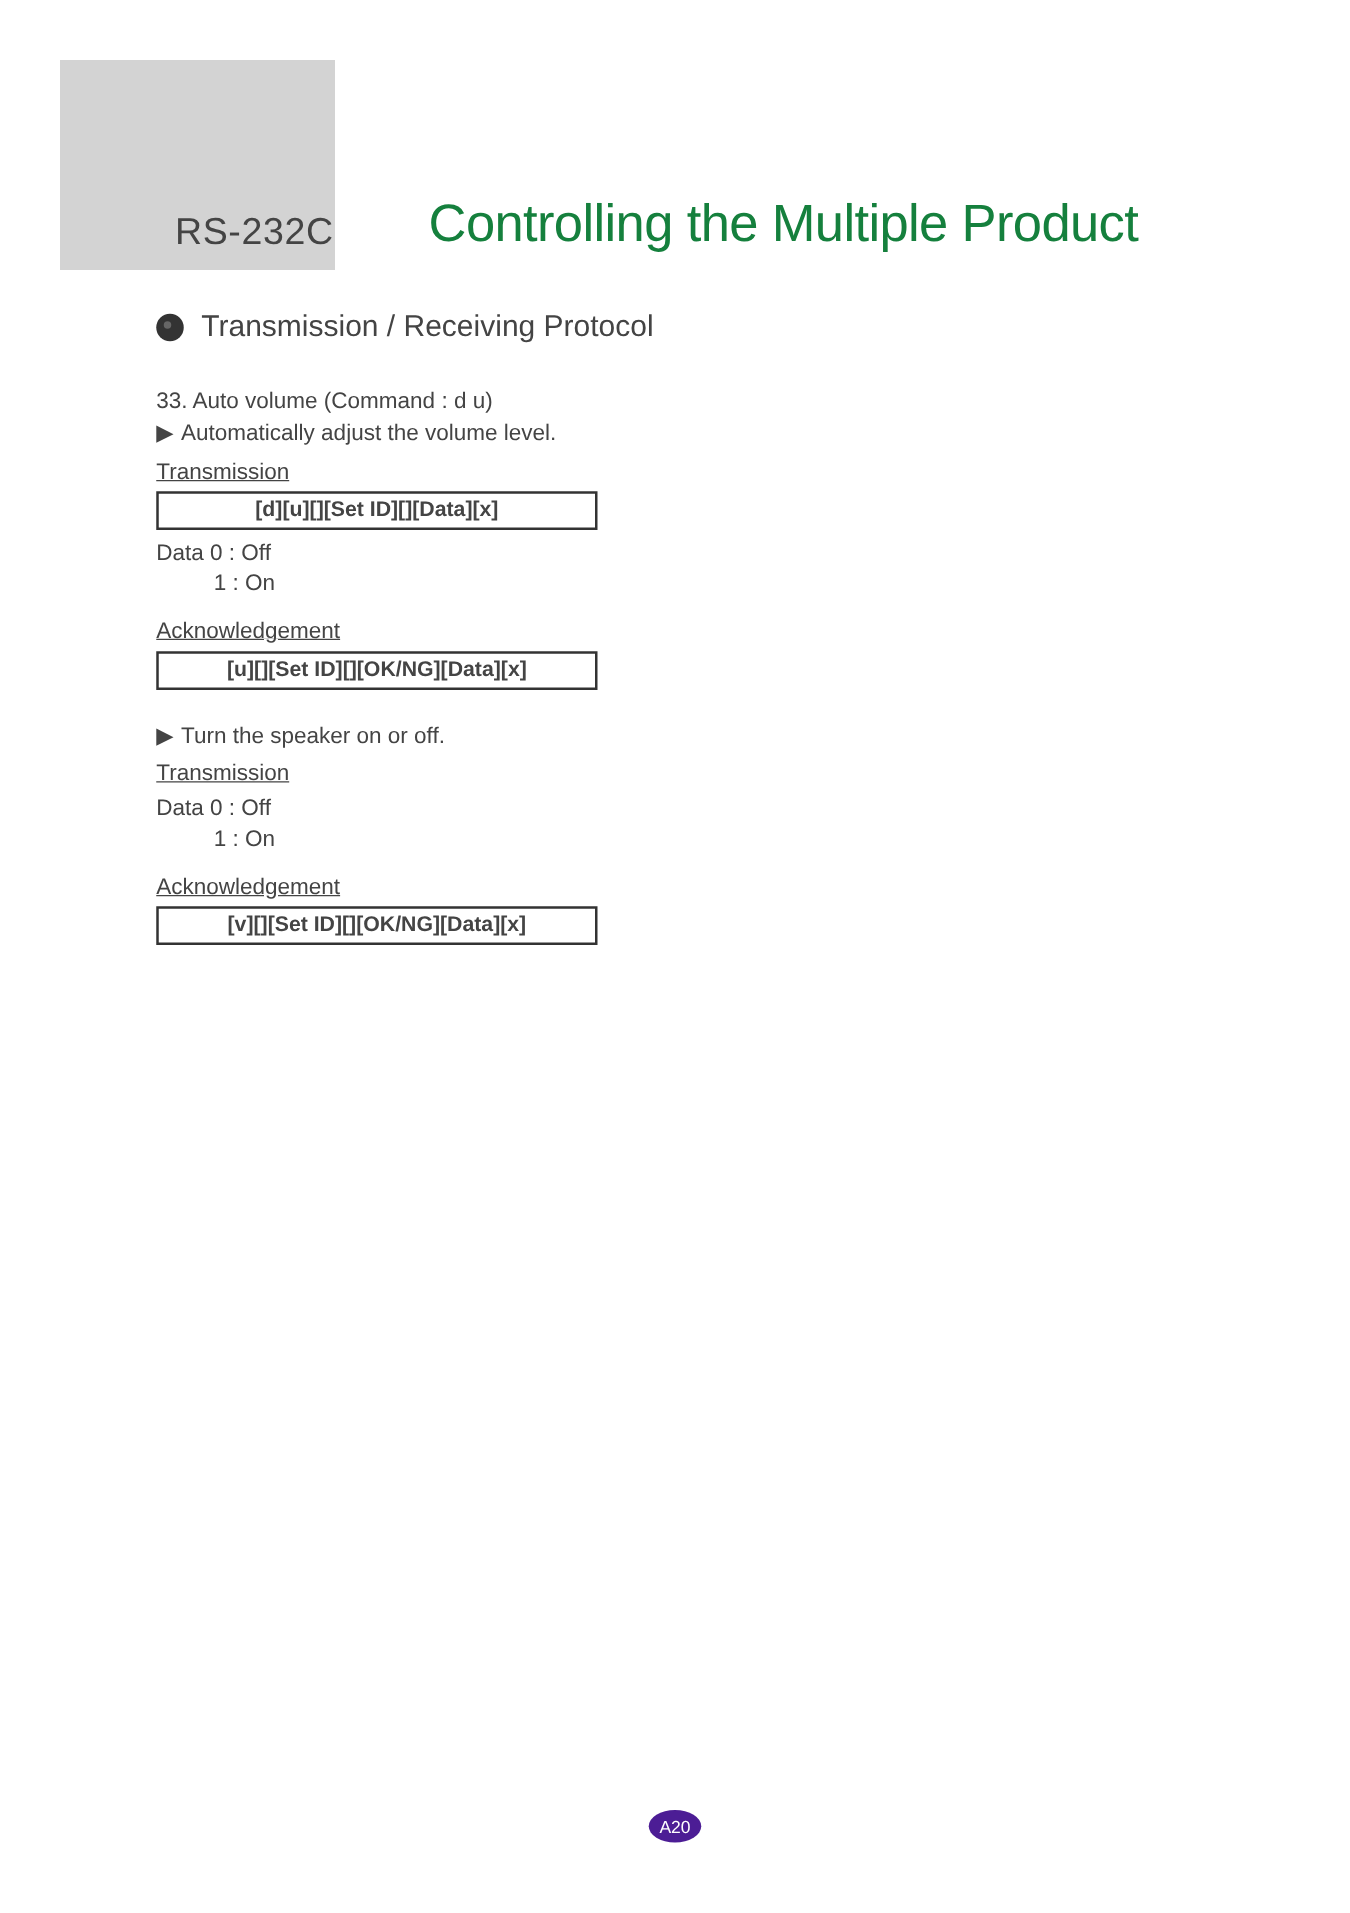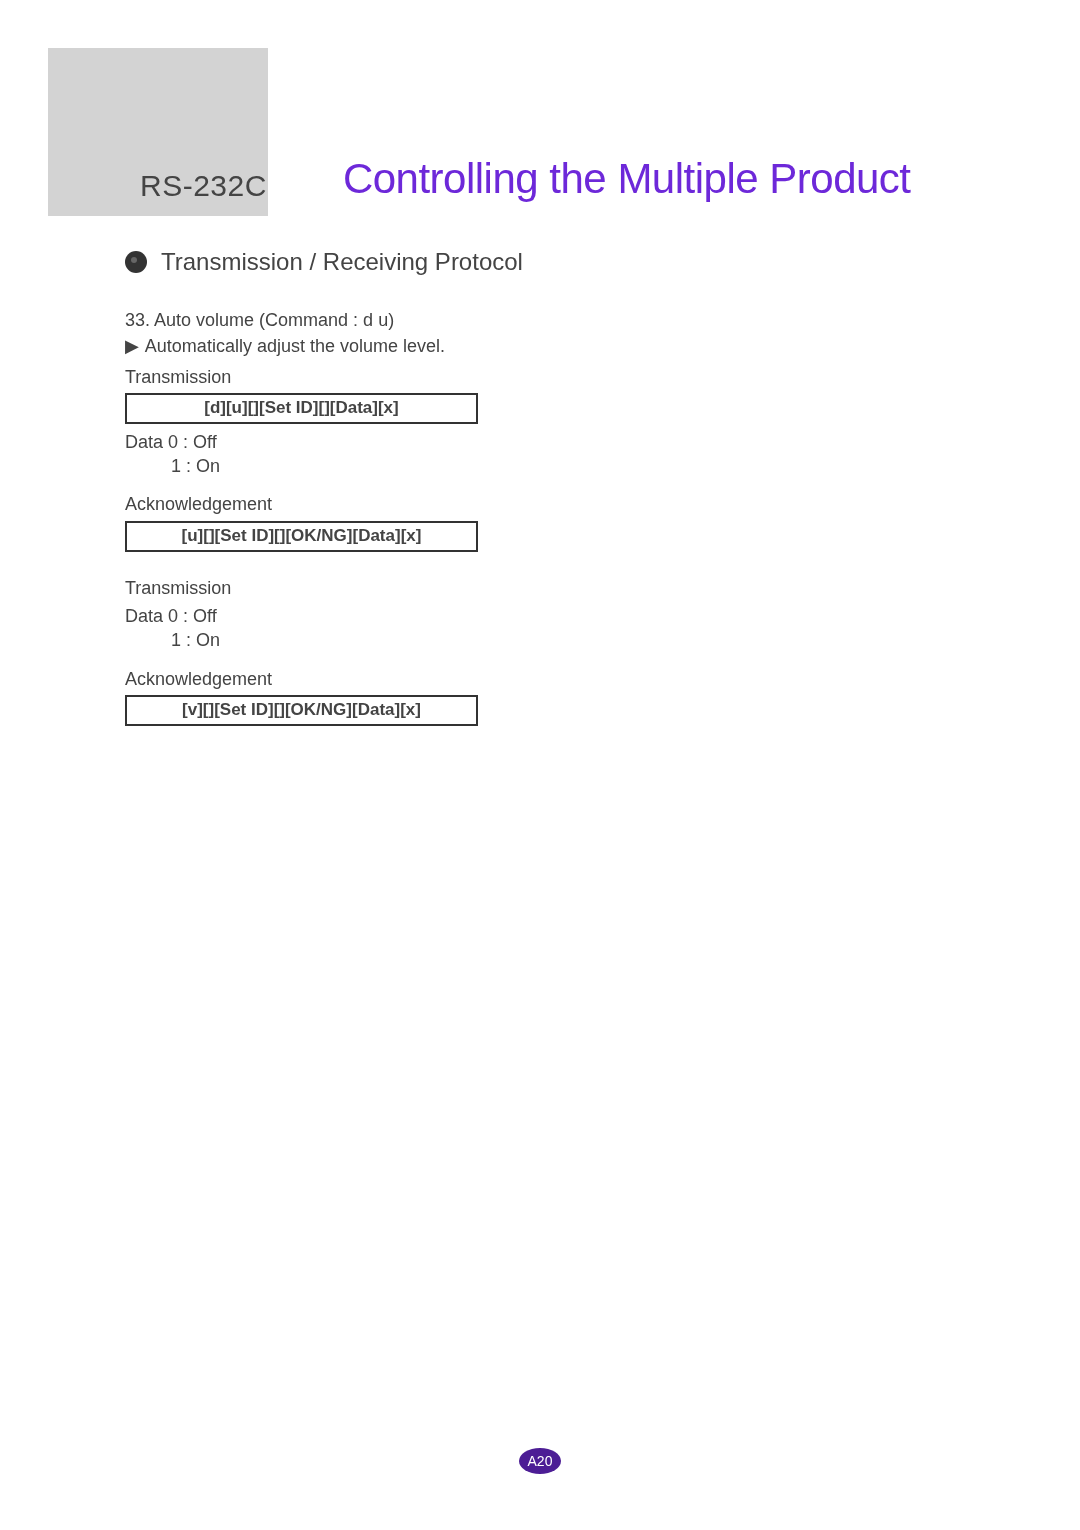--- a/index.html
+++ b/index.html
@@ -32,21 +32,21 @@
       gap: 16px;
     }
     .header-label {
       font-size: 30px;
       color: #444444;
       letter-spacing: 0.5px;
       margin-right: 60px;
     }
     .header-title {
       font-size: 42px;
-      color: #6d28d9;
+      color: #15803d;
       letter-spacing: -0.5px;
     }
     .section-header {
       position: absolute;
       top: 248px;
       left: 125px;
       display: flex;
       align-items: center;
     }
     .bullet-icon {
@@ -88,20 +88,21 @@
       margin-bottom: 2px;
     }
     .cmd-desc {
       margin-bottom: 6px;
     }
     .arrow {
       display: inline-block;
       margin-right: 6px;
     }
     .label-underline {
+      text-decoration: underline;
       margin-bottom: 4px;
       margin-top: 6px;
     }
     .protocol-box {
       border: 2px solid #333333;
       width: 353px;
       padding: 2px 14px;
       text-align: center;
       font-weight: bold;
       font-size: 17px;
@@ -159,20 +160,23 @@
     </div>
     <div class="label-underline">Transmission</div>
     <div class="protocol-box">[d][u][][Set ID][][Data][x]</div>
     <div class="data-line">Data 0 : Off</div>
     <div class="data-line data-indent">1 : On</div>
     <div class="label-underline" style="margin-top:14px;">Acknowledgement</div>
     <div class="protocol-box">[u][][Set ID][][OK/NG][Data][x]</div>
   </div>
 
   <div class="cmd-block">
+    <div class="cmd-desc">
+      <span class="arrow">▶</span><span>Turn the speaker on or off.</span>
+    </div>
     <div class="label-underline">Transmission</div>
     <div class="data-line">Data 0 : Off</div>
     <div class="data-line data-indent">1 : On</div>
     <div class="label-underline" style="margin-top:14px;">Acknowledgement</div>
     <div class="protocol-box">[v][][Set ID][][OK/NG][Data][x]</div>
   </div>
 
 </div>
 
 <div class="page-number">

